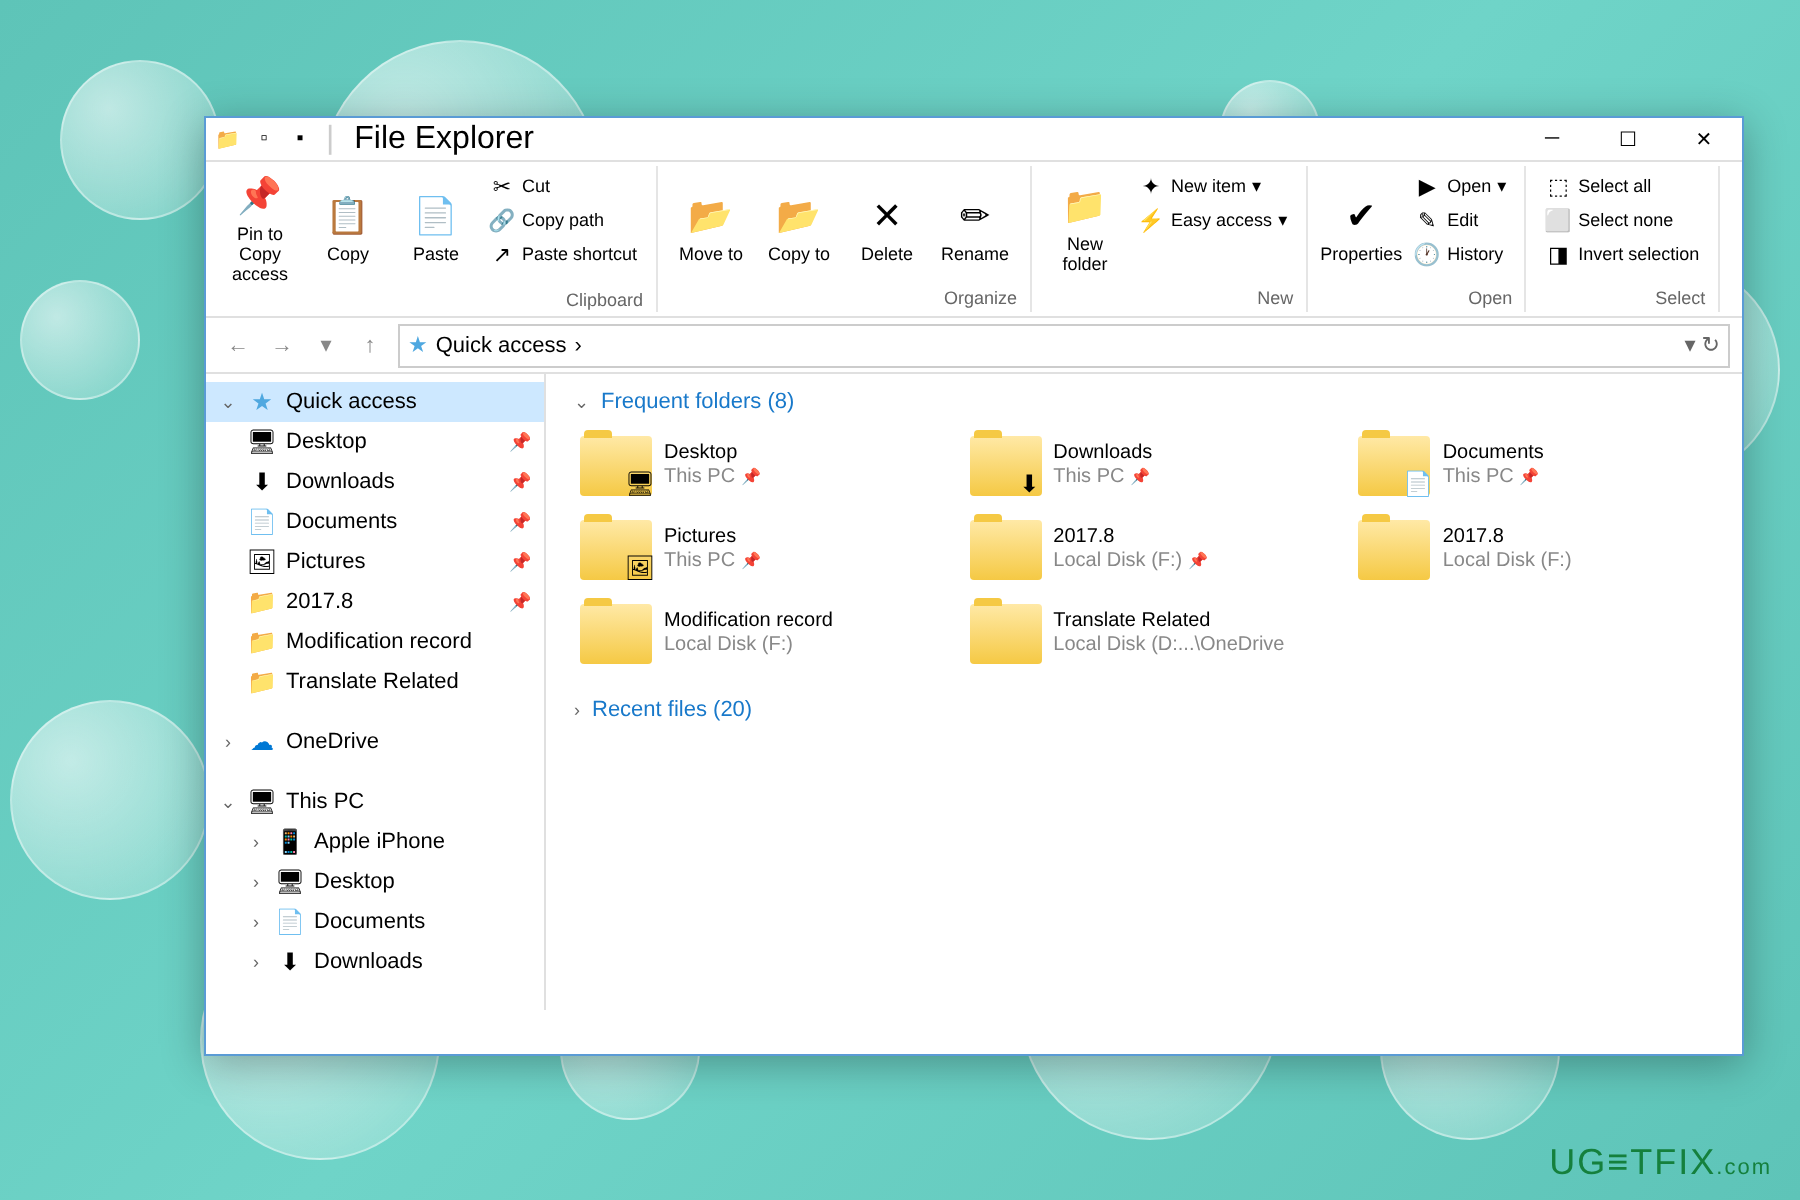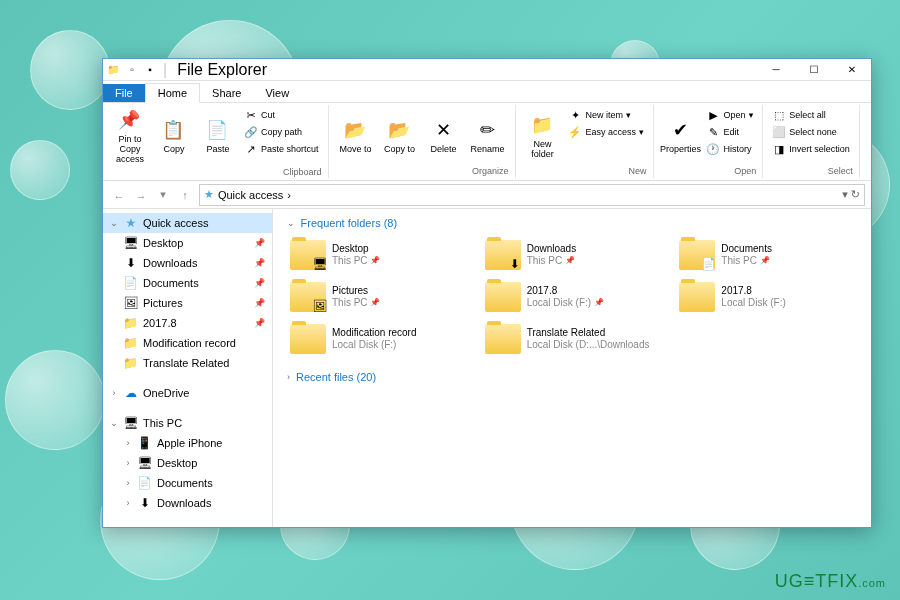--- a/index.html
+++ b/index.html
@@ -92,26 +92,20 @@
       <span class="tb-sep">|</span>
       <span class="tb-title">File Explorer</span>
     </div>
     <div class="titlebar-right">
       <div class="winbtn">─</div>
       <div class="winbtn">☐</div>
       <div class="winbtn close">✕</div>
     </div>
   </div>
 
-  <div class="ribbon-tabs">
-    <div class="rtab file">File</div>
-    <div class="rtab active">Home</div>
-    <div class="rtab">Share</div>
-    <div class="rtab">View</div>
-  </div>
 
   <div class="ribbon">
     <div class="rgroup">
       <div class="rgroup-content">
         <div class="rbtn-lg">
             <div class="rbtn-icon">📌</div>
             <span>Pin to Copy access</span>
           </div>
         <div class="rbtn-lg">
             <div class="rbtn-icon">📋</div>
@@ -381,21 +375,21 @@
               <div class="folder-name">Modification record</div>
               <div class="folder-loc">Local Disk (F:)</div>
             </div>
           </div>
           <div class="folder-item">
             <div class="folder-icon">
               <div class="folder-body"></div>
             </div>
             <div class="folder-info">
               <div class="folder-name">Translate Related</div>
-              <div class="folder-loc">Local Disk (D:...\Downloads</div>
+              <div class="folder-loc">Local Disk (D:...\OneDrive</div>
             </div>
           </div>
         </div>
       <div class="section-hdr">
         <span class="chev">›</span>
         <span>Recent files (20)</span>
       </div>
     </div>
   </div>
 </div>

